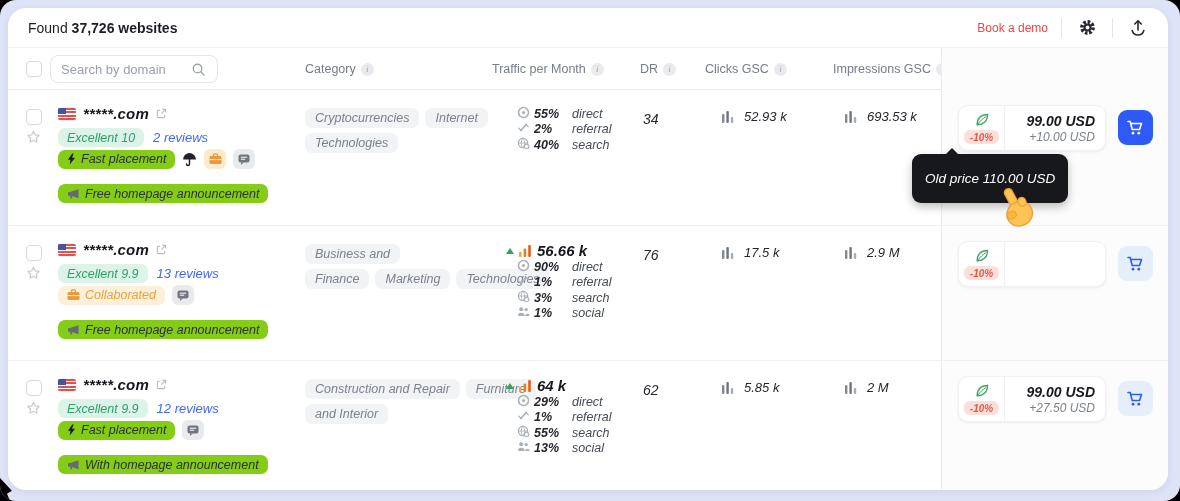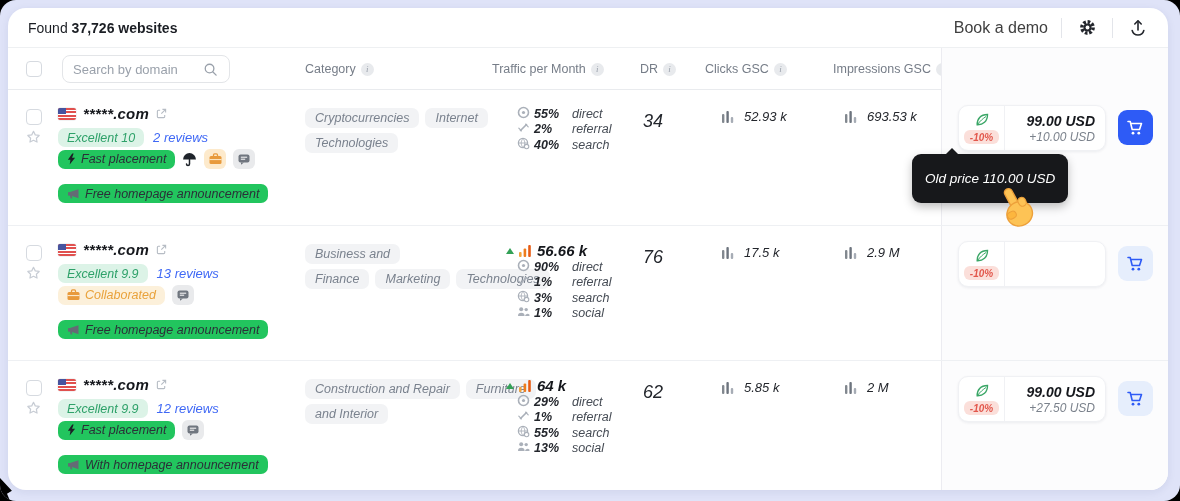--- a/index.html
+++ b/index.html
@@ -8,30 +8,30 @@
   .page { position:relative; width:1180px; height:501px; background:#dfe3f8; border-radius:16px; overflow:hidden; }
   .card { position:absolute; left:8px; top:8px; width:1160px; height:482px; background:#fff; border-radius:18px;
           box-shadow:0 2px 8px rgba(30,40,90,.08); }
 
   
   .topbar { position:absolute; left:0; top:0; width:100%; height:40px; border-bottom:1px solid #eef0f2;
             display:flex; align-items:center; justify-content:space-between; padding:0 18px 0 20px; }
   .found { font-size:14px; color:#1b1e24; }
   .found b { font-weight:700; }
   .topbar-right { display:flex; align-items:center; gap:13px; }
-  .book-demo { color:#404040; font-size:16px; cursor:pointer; }
+  .book-demo { color:#ef4444; font-size:12px; cursor:pointer; }
   .vdiv { width:1px; height:20px; background:#e3e5ea; }
   .iconbtn { width:24px; height:24px; display:flex; align-items:center; justify-content:center; cursor:pointer; }
 
   
   .thead { position:absolute; left:0; top:40px; width:100%; height:42px; border-bottom:1px solid #e9ebee; }
   .th { position:absolute; top:14px; font-size:12.5px; color:#767d88; display:flex; align-items:center; gap:5px; white-space:nowrap; }
   .info { width:13px; height:13px; border-radius:50%; background:#e8eaed; color:#9aa1ab; font-size:9px;
           display:inline-flex; align-items:center; justify-content:center; font-style:italic; font-family:"Liberation Serif", serif; }
-  .search-box { position:absolute; left:54px; top:7px; width:168px; height:28px; border:1px solid #e3e5e8; border-radius:8px;
+  .search-box { position:absolute; left:42px; top:7px; width:168px; height:28px; border:1px solid #e3e5e8; border-radius:8px;
                 display:flex; align-items:center; padding:0 8px 0 10px; background:#fff; }
   .search-box input { border:none; outline:none; width:130px; font-size:13px; color:#30353c; font-family:inherit; }
   .search-box input::placeholder { color:#9aa1ab; }
   .price-badge { width:18px; height:14px; background:#3d61f2; border-radius:4px; color:#fff; font-size:9px; font-weight:700;
                  display:inline-flex; align-items:center; justify-content:center; }
 
   
   .price-col { position:absolute; left:933px; top:40px; width:227px; height:442px;
                border-left:1px solid #ececf1; background:#fcfcfd; border-radius:0 0 18px 0; }
 
@@ -41,21 +41,21 @@
   .checkbox { position:absolute; left:18px; top:19px; width:16px; height:16px; border:1.5px solid #d6dae0; border-radius:4px; background:#fff; }
   .fav { position:absolute; left:17px; top:37px; }
   .domain-line { position:absolute; left:50px; top:15px; display:flex; align-items:center; gap:7px; }
   .flag { width:18px; height:12px; border-radius:2px; position:relative; overflow:hidden;
           background:repeating-linear-gradient(180deg,#e0504e 0 1.72px,#fff 1.72px 3.43px); box-shadow:0 0 0 .5px #e5e7ea; }
   .flag::after { content:""; position:absolute; left:0; top:0; width:8px; height:6px; background:#46549f; }
   .domain { font-size:15px; font-weight:700; color:#16181d; letter-spacing:.2px; }
   .rating-line { position:absolute; left:50px; top:38px; display:flex; align-items:center; gap:9px; }
   .pill { display:inline-flex; align-items:center; gap:5px; border-radius:7px; padding:2.5px 9px; font-size:12.5px; white-space:nowrap; }
   .pill.green { background:#dcf3e7; color:#2ea169; }
-  .pill.gray  { background:#22c55e; color:#2b3038; }
+  .pill.gray  { background:#84cc16; color:#2b3038; }
   .pill.orange{ background:#fcf0da; color:#e9a23b; }
   .reviews { font-size:13px; color:#3f68f5; cursor:pointer; }
   .badges-line { position:absolute; left:50px; top:59px; display:flex; align-items:center; gap:7px; }
   .sq-badge { width:22px; height:20px; border-radius:6px; display:flex; align-items:center; justify-content:center; }
   .sq-badge.orange { background:#fdeacc; }
   .sq-badge.gray { background:#e9eaec; }
   .announce-line { position:absolute; left:50px; top:94px; }
 
   .cats { position:absolute; left:297px; top:16px; width:235px; line-height:25px; font-size:12.5px; color:#7a828e; }
   .cat { background:#f2f3f5; border-radius:7px; padding:3px 10px; margin-right:6px;
@@ -63,21 +63,21 @@
 
   .traffic { position:absolute; left:498px; top:16px; width:140px; }
   .traffic-top { display:flex; align-items:center; gap:5px; }
   .tri-up { width:0; height:0; border-left:4.5px solid transparent; border-right:4.5px solid transparent; border-bottom:6.5px solid #33a157; }
   .traffic-val { font-size:15px; font-weight:700; color:#16181d; }
   .tb-line { display:flex; align-items:center; margin-left:11px; height:15.5px; }
   .tb-line .ic { width:17px; }
   .tb-pct { width:38px; font-size:12.5px; font-weight:700; color:#23262c; }
   .tb-label { font-size:12.5px; color:#454b54; }
 
-  .dr { position:absolute; left:635px; top:21px; font-size:18px; color:#23262c; }
+  .dr { position:absolute; left:635px; top:21px; font-size:14px; color:#23262c; }
   .gsc { position:absolute; top:19px; display:flex; align-items:center; gap:9px; font-size:13px; color:#23262c; }
   .gsc.clicks { left:714px; } .gsc.imps { left:837px; }
 
   .price-card { position:absolute; left:950px; top:15px; width:148px; height:46px; background:#fff; border:1px solid #f0f1f4;
                 border-radius:10px; box-shadow:0 1px 3px rgba(20,30,60,.07); display:flex; align-items:center; }
   .price-left { width:46px; height:100%; display:flex; flex-direction:column; align-items:center; justify-content:center; gap:2px;
                 border-right:1px solid #f0f1f4; }
   .disc { background:#fbdfda; color:#e2574c; font-size:10px; font-weight:700; border-radius:6px; padding:1.5px 6px; }
   .price-right { flex:1; text-align:right; padding-right:10px; }
   .price-main { font-size:14px; font-weight:700; color:#16181d; }

